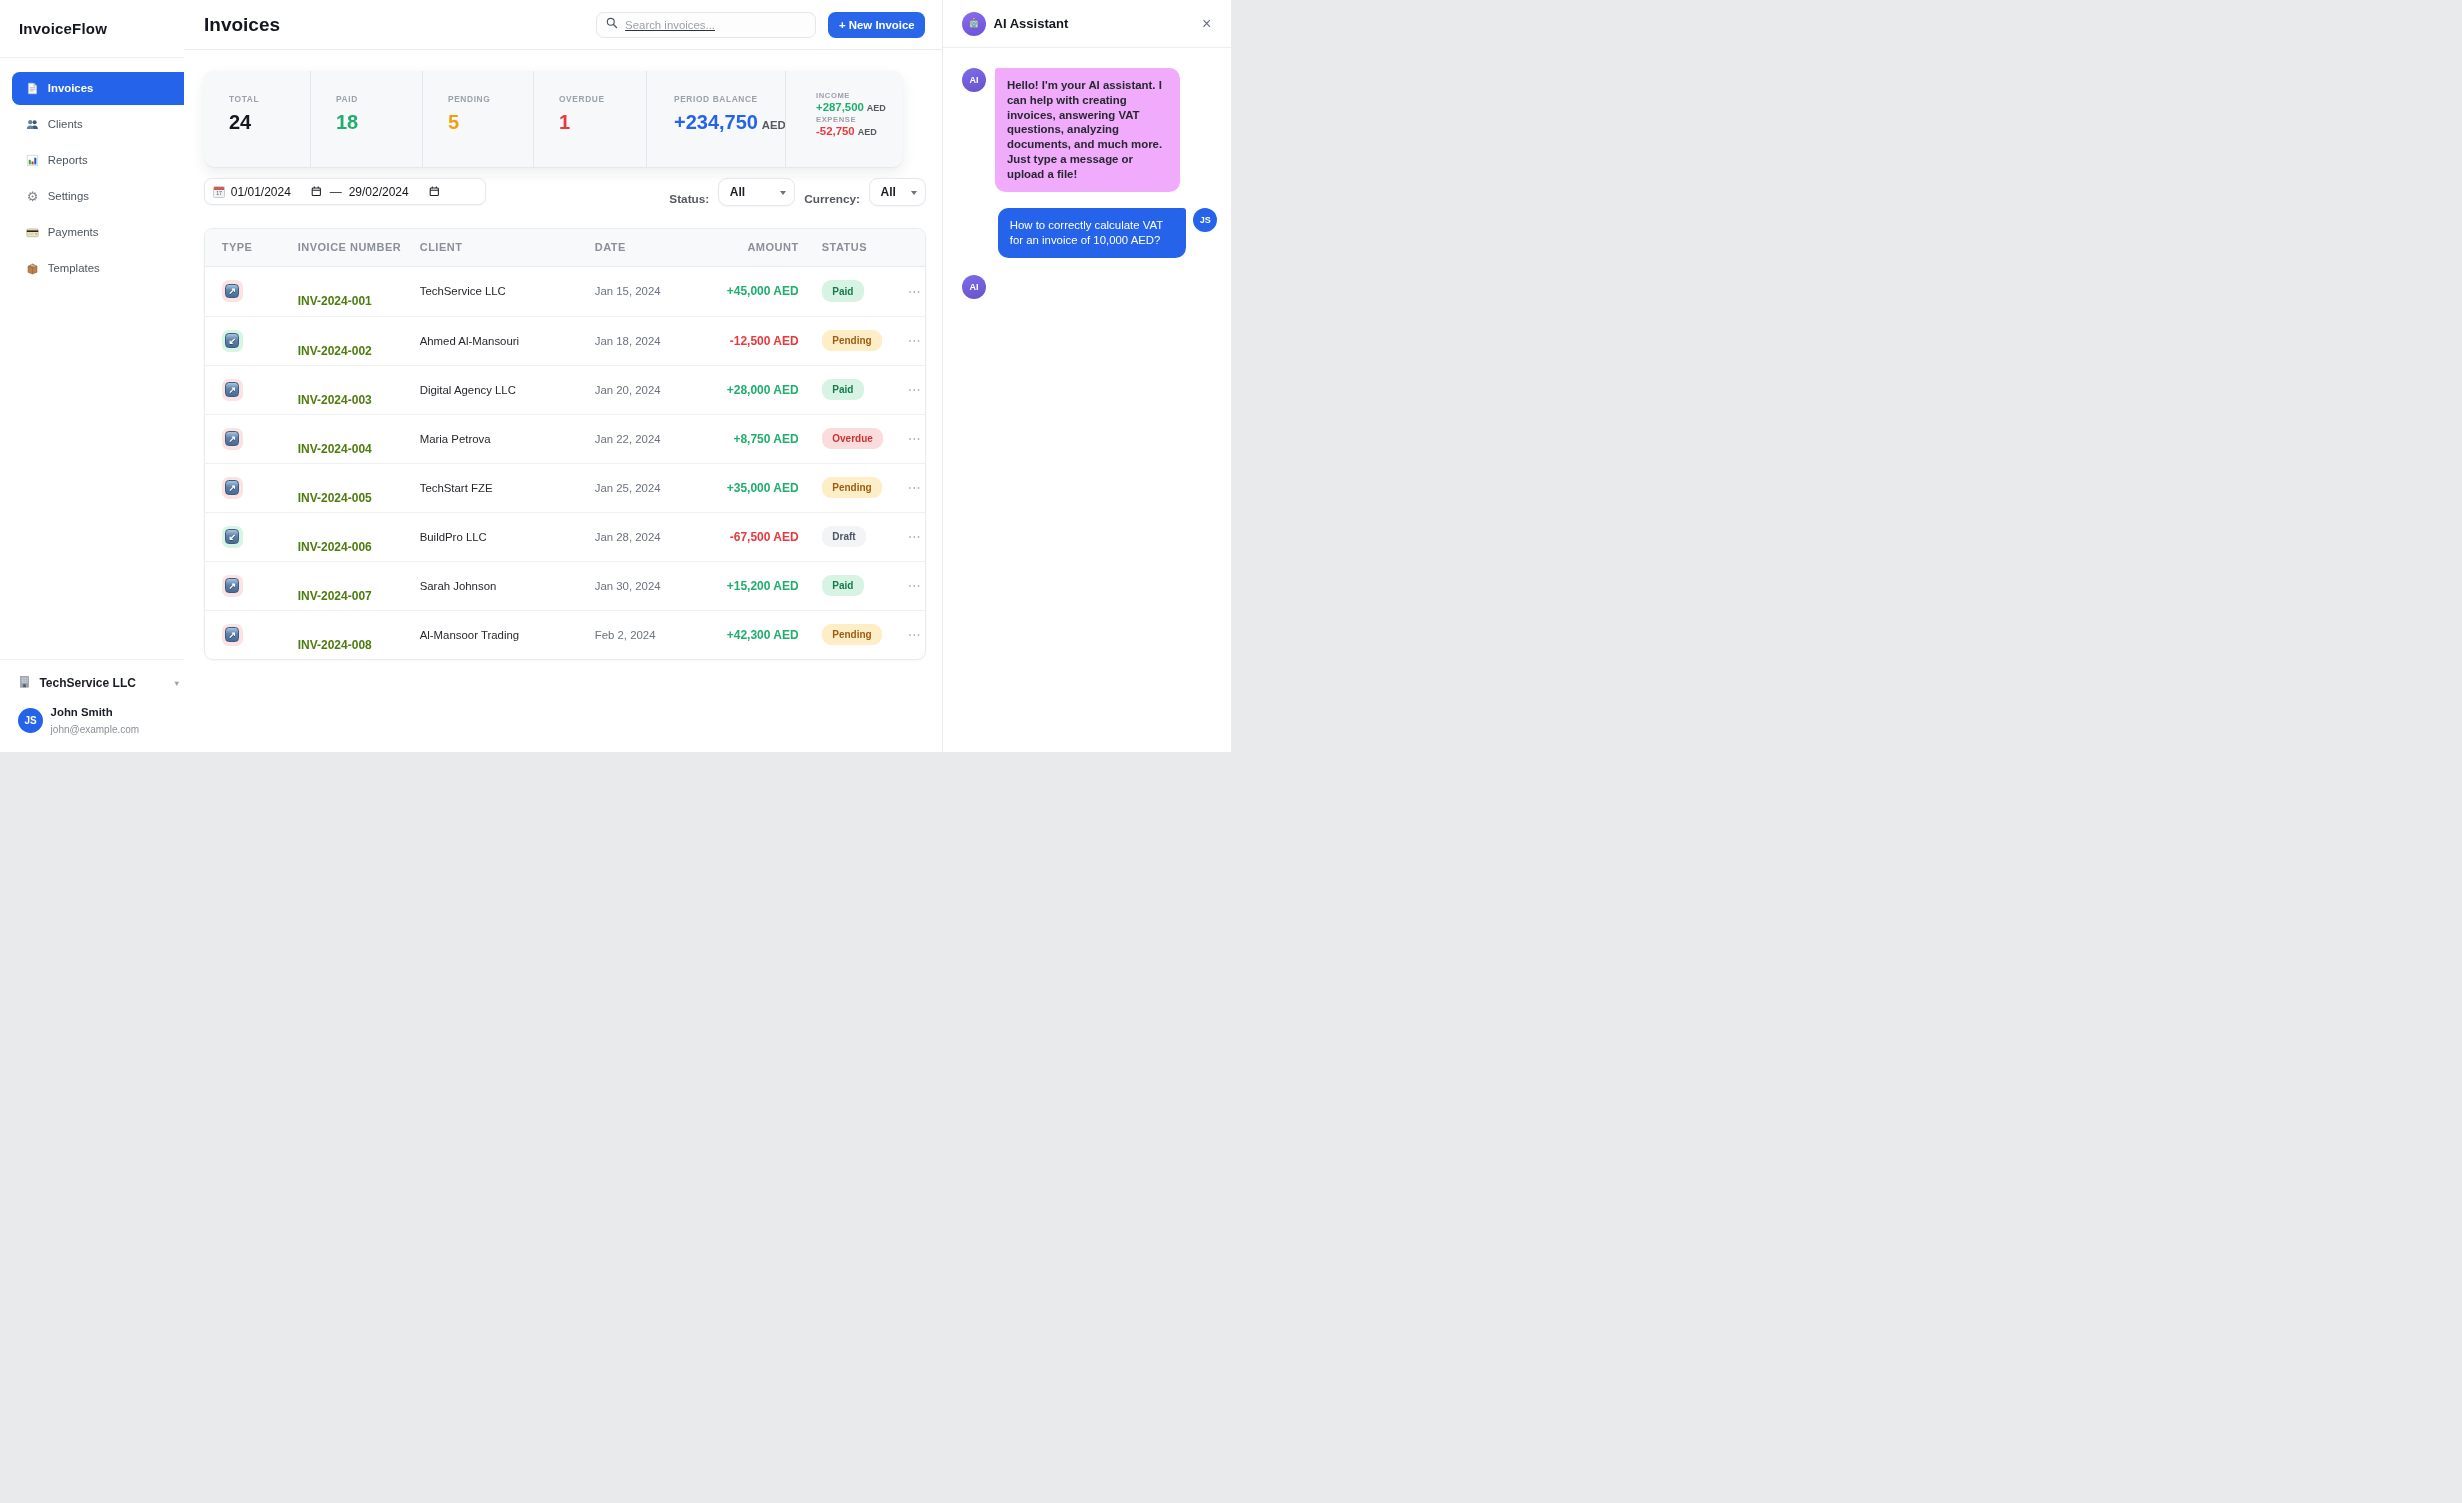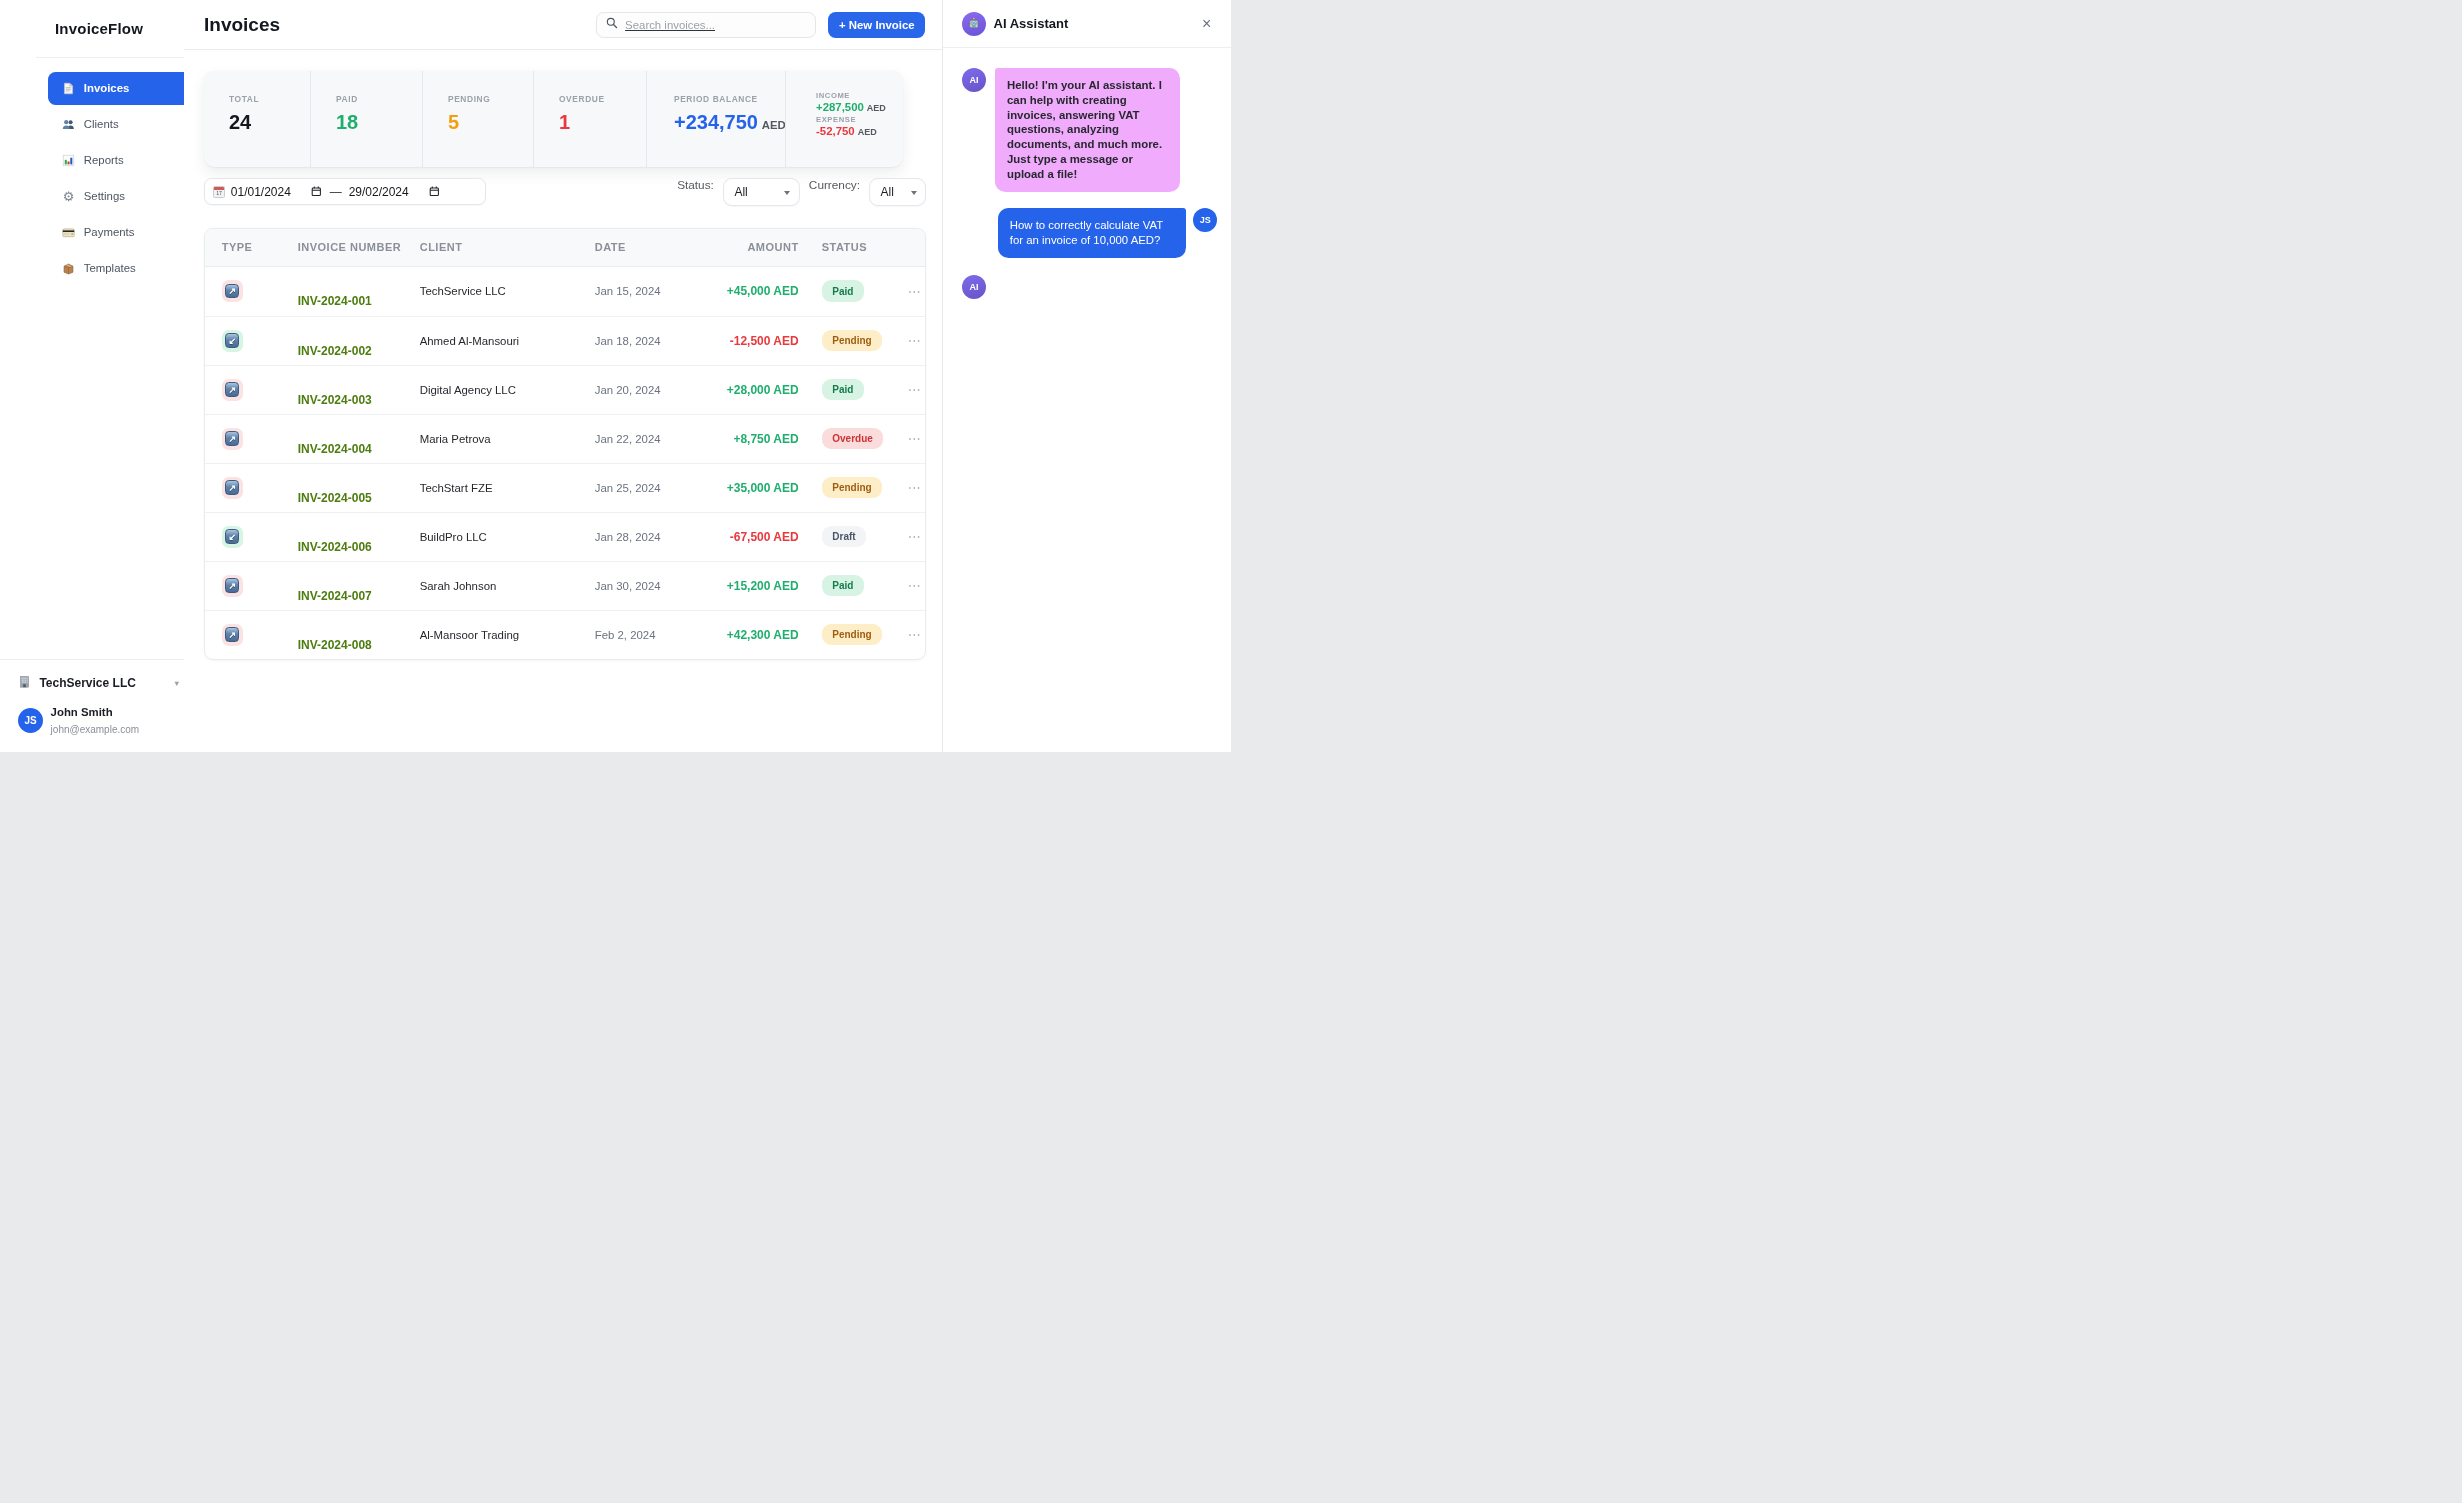--- a/index.html
+++ b/index.html
@@ -3,21 +3,21 @@
 <meta charset="utf-8">
 <style>
   * { margin:0; padding:0; box-sizing:border-box; }
   html,body { background:#e9eaec; }
   body { font-family:"Liberation Sans", sans-serif; }
   .page { position:relative; width:1231px; height:752px; background:#ffffff; overflow:hidden;
           color:#16181d; }
 
   
   .sidebar { position:absolute; left:0; top:0; width:204px; height:752px; background:#fff;
-             border-right:0.8px solid #e8eaed;padding-left:36px; }
+             border-right:0.8px solid #e8eaed; }
   .logo { padding:20px 0 0 19px; font-size:15px; font-weight:700; letter-spacing:0.2px; color:#141720; }
   .sidebar-header { height:58px; border-bottom:0.8px solid #eceef0; }
   .nav { padding:13.7px 12px 0 12px; }
   .nav-item { display:flex; align-items:center; height:33px; border-radius:7.6px; padding:0 0 0 13.7px;
               margin-bottom:3px; cursor:pointer; color:#4a5560; font-size:11.4px; font-weight:500; }
   .nav-item.active { background:#2563eb; color:#ffffff; font-weight:600; }
   .nav-ic { width:13.7px; height:13.7px; margin-right:8.4px; display:flex; align-items:center; justify-content:center; flex:0 0 13.7px; }
   .gear-glyph { font-size:13px; line-height:1; color:#7f868e; }
 
   .sidebar-bottom { position:absolute; left:0; bottom:0; width:100%; border-top:0.8px solid #eceef0;
@@ -76,21 +76,21 @@
   .filters { margin:10.6px 0 0 20px; width:722px; display:flex; align-items:center; height:28px; }
   .date-range { width:282px; height:27px; background:#fff; border:0.8px solid #e5e7eb; border-radius:7.6px;
                 box-shadow:0 0.8px 1.5px rgba(25,32,44,.04); display:flex; align-items:center; padding:0 10px 0 8.4px; }
   .date-text { font-size:12px; color:#16181d; margin-left:6px; }
   .cal-btn { margin-left:20px; display:flex; cursor:pointer; }
   .date-dash { color:#30343a; font-size:12px; margin:0 6.8px 0 8.4px; }
   .mini-cal { position:relative; width:11.4px; height:12px; background:#f1f2f3; border:0.8px solid #c9ccd1;
               border-radius:1.5px; overflow:hidden; }
   .mini-cal .top { position:absolute; top:0; left:0; right:0; height:3.8px; background:#cf5b57; }
   .mini-cal .num { position:absolute; top:3.8px; left:0; right:0; text-align:center; font-size:5.3px; color:#555b61; }
-  .filters-right { margin-left:auto; display:flex; align-items:flex-start; }
+  .filters-right { margin-left:auto; display:flex; align-items:flex-end;font-weight:bold; }
   .filter-label { font-size:11.8px; color:#55595f; margin-right:9px; }
   .select { position:relative; height:28px; background:#fff; border:0.8px solid #e5e7eb; border-radius:9px;
             box-shadow:0 0.8px 1.5px rgba(25,32,44,.04); display:flex; align-items:center; padding:0 23px 0 10.6px;
             font-size:12px; color:#1b1e24; cursor:pointer; }
   .select.status { width:77px; margin-right:9px; }
   .select.currency { width:57px; }
   .select .chev { position:absolute; right:8.4px; top:12px; width:0; height:0; border-left:3.8px solid transparent;
                   border-right:3.8px solid transparent; border-top:4.6px solid #6b7280; }
 
   

